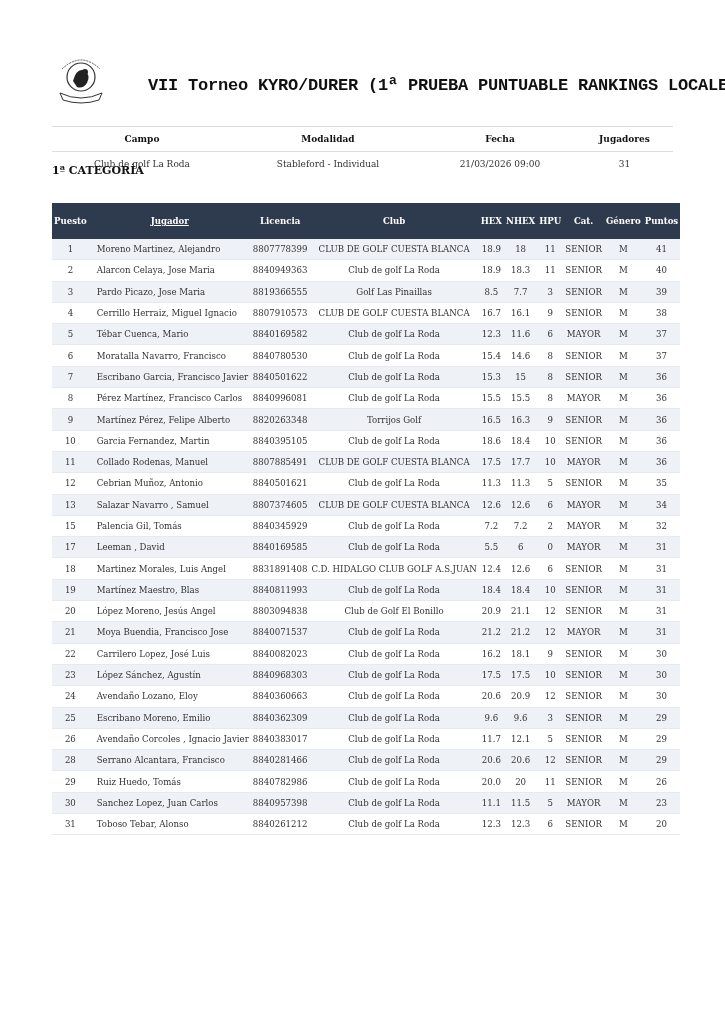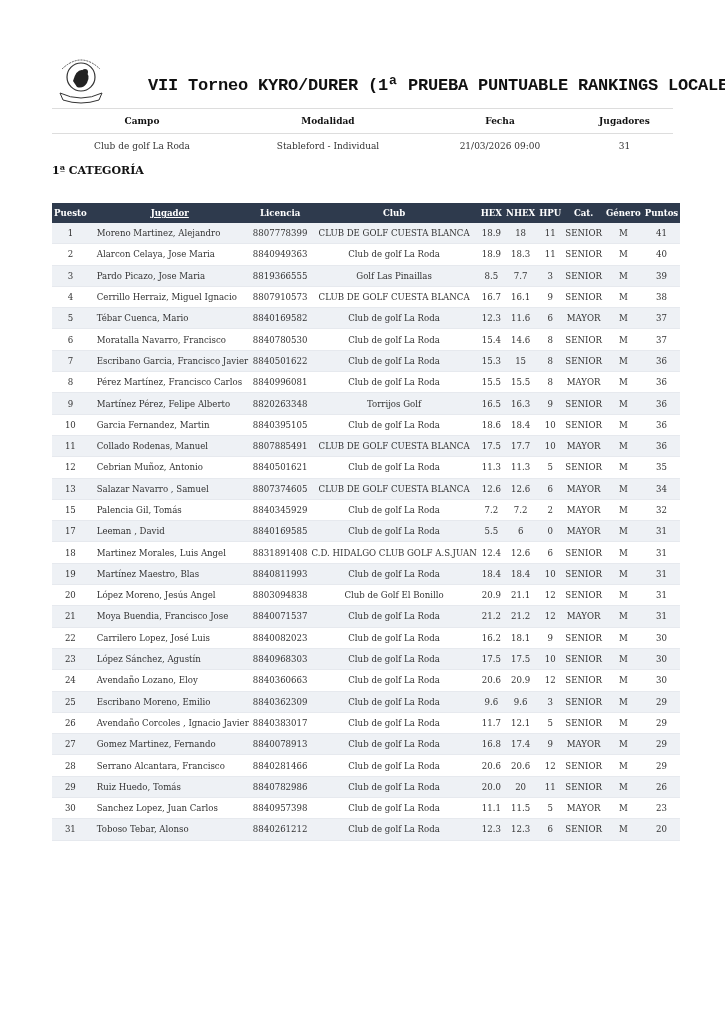--- a/index.html
+++ b/index.html
@@ -1,24 +1,24 @@
 <!DOCTYPE html>
 <html><head>
   <meta charset="utf-8">
   <style>
     html, body { margin: 0; padding: 0; background: #ffffff; }
     body { width: 725px; height: 1024px; position: relative; font-family: "DejaVu Serif", serif; color: #222; overflow: hidden; }
     .logo { position: absolute; left: 52px; top: 55px; width: 58px; height: 52px; }
     .title { position: absolute; left: 148px; top: 76px; font-size: 17px; font-weight: bold; color: #111; white-space: nowrap; font-family: Liberation Mono, monospace; letter-spacing: -0.2px; }
-    .info { position: absolute; left: 52px; top: 108px; width: 621px; border-collapse: collapse; font-size: 9px; }
+    .info { position: absolute; left: 52px; top: 126px; width: 621px; border-collapse: collapse; font-size: 9px; }
     .info th { font-weight: bold; height: 22px; border-top: 1px solid #ddd; border-bottom: 1px solid #ddd; text-align: center; color: #111; }
     .info td { height: 22px; text-align: center; color: #333; }
     .cat { position: absolute; left: 52px; top: 164px; font-size: 11px; font-weight: bold; color: #111; }
     .res { position: absolute; left: 52px; top: 203px; width: 621px; border-collapse: collapse; font-size: 8.6px; font-family: "DejaVu Serif", serif; }
-    .res th { background: #2e3a4d; color: #ffffff; font-weight: bold; height: 20px; padding: 0 2px; text-align: center; white-space: nowrap; }
+    .res th { background: #2e3a4d; color: #ffffff; font-weight: bold; height: 36px; padding: 0 2px; text-align: center; white-space: nowrap; }
     .res td { height: 20.3px; padding: 0 2px; text-align: center; white-space: nowrap; color: #333; border-bottom: 1px solid #e6e9ee; }
     .res tr:nth-child(odd) td { background: #eef1f5; }
     .res tr:nth-child(even) td { background: #ffffff; }
     .res td.name { text-align: left; padding-left: 8px; }
     .res th.c-pos { width: 36px; }
     .res th.c-name { width: 150px; text-decoration: underline; }
     .res th.c-lic { width: 64px; }
     .res th.c-club { width: 148px; }
     .res th.c-hex { width: 26px; }
     .res th.c-nhex { width: 30px; }
@@ -361,32 +361,20 @@
         <td>8840383017</td>
         <td>Club de golf La Roda</td>
         <td>11.7</td>
         <td>12.1</td>
         <td>5</td>
         <td>SENIOR</td>
         <td>M</td>
         <td>29</td>
       </tr>
       <tr>
-        <td>27</td>
-        <td class="name">Gomez Martinez, Fernando</td>
-        <td>8840078913</td>
-        <td>Club de golf La Roda</td>
-        <td>16.8</td>
-        <td>17.4</td>
-        <td>9</td>
-        <td>MAYOR</td>
-        <td>M</td>
-        <td>29</td>
-      </tr>
-      <tr>
         <td>28</td>
         <td class="name">Serrano Alcantara, Francisco</td>
         <td>8840281466</td>
         <td>Club de golf La Roda</td>
         <td>20.6</td>
         <td>20.6</td>
         <td>12</td>
         <td>SENIOR</td>
         <td>M</td>
         <td>29</td>

